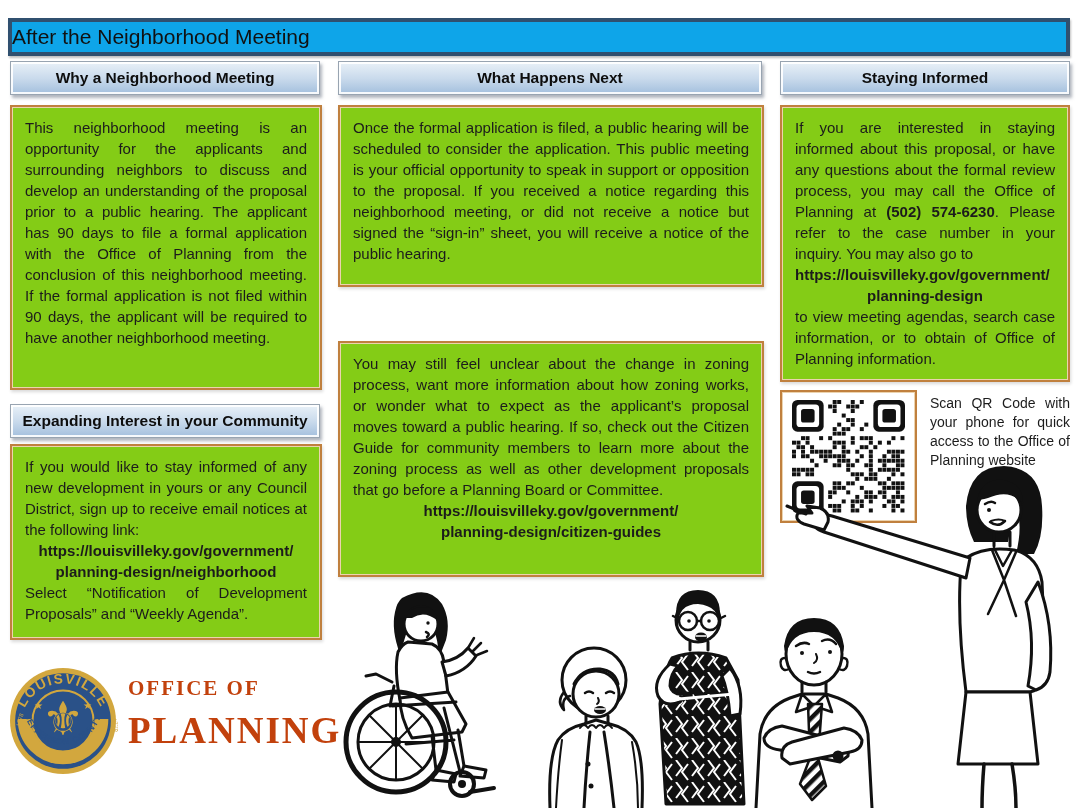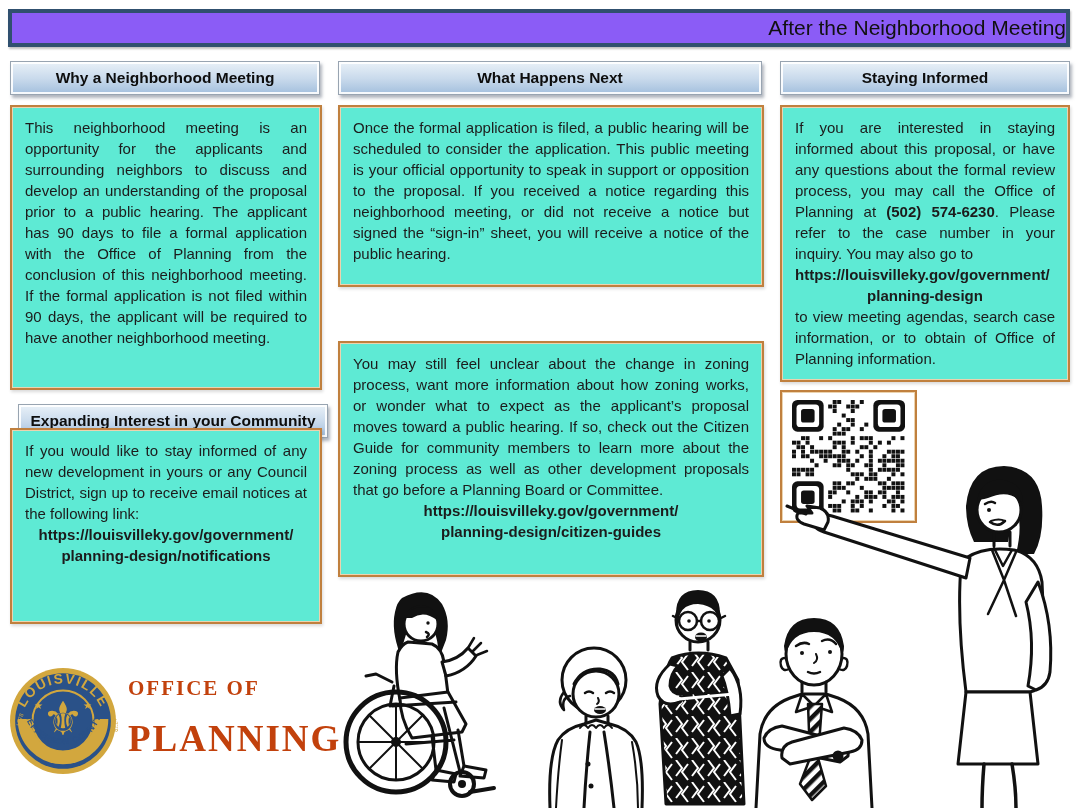--- a/index.html
+++ b/index.html
@@ -1,38 +1,38 @@
 <!DOCTYPE html>
 <html><head>
 <meta charset="utf-8">
 <style>
   html,body{margin:0;padding:0;background:#fff;}
   .page{position:relative;width:1078px;height:808px;background:#fff;overflow:hidden;
         font-family:"Liberation Sans", sans-serif;color:#1c1c1c;}
-  .title-bar{position:absolute;left:8px;top:9px;width:1054px;height:30px;
-        border:4px solid #30506f;background:#8b5cf6;display:flex;align-items:center;justify-content:flex-end;
+  .title-bar{position:absolute;left:8px;top:18px;width:1054px;height:30px;
+        border:4px solid #30506f;background:#0ea5e9;display:flex;align-items:center;justify-content:flex-start;
         font-size:21px;color:#111;box-shadow:1px 2px 2px rgba(0,0,0,.25);}
   .header-bar{position:absolute;display:flex;align-items:center;justify-content:center;
         font-weight:bold;font-size:15.5px;color:#0d0d0d;
         background:linear-gradient(180deg,#e9f1f8 0%,#c9daec 52%,#a3bfdd 100%);
         border:1px solid #98a4b1;
         box-shadow:inset 0 0 0 2px rgba(255,255,255,.9), 2px 3px 3px rgba(100,110,125,.5);}
-  .box{position:absolute;border:2px solid #c0803e;background:#5eead4;
+  .box{position:absolute;border:2px solid #c0803e;background:#84cc16;
         box-shadow:0 0 0 1px #ecd3ae inset, 1px 2px 3px rgba(0,0,0,.15);
         padding:10px 13px;font-size:15px;line-height:21px;text-align:justify;}
   .lnk{font-weight:bold;text-align:center;line-height:21px;}
   .lnk-left{font-weight:bold;text-align:left;line-height:21px;}
   .qr-box{position:absolute;left:780px;top:390px;width:133px;height:129px;
         border:2px solid #c0803e;background:#fff;box-shadow:0 0 0 1px #ecd3ae inset;
         display:flex;align-items:center;justify-content:center;}
   .qr-caption{position:absolute;left:930px;top:394px;width:140px;font-size:14px;
         line-height:19px;text-align:justify;}
   .brand{position:absolute;left:128px;top:676px;color:#c2410c;}
   .brand .l1{font-family:"Liberation Serif", serif;font-weight:700;font-size:21px;letter-spacing:2px;}
-  .brand .l2{font-family:"Liberation Serif", serif;font-weight:700;font-size:37px;letter-spacing:2px;margin-top:16px;}
+  .brand .l2{font-family:"Liberation Serif", serif;font-weight:700;font-size:37px;letter-spacing:2px;margin-top:8px;}
   svg{display:block;}
   .fig{position:absolute;pointer-events:none;}
 </style>
 </head>
 <body>
 
 <div class="page">
 
   <div class="title-bar">
     <span>After the Neighborhood Meeting</span>
@@ -45,28 +45,29 @@
     <span>Why a Neighborhood Meeting</span>
   </div>
   <div class="header-bar" style="left:780px;top:61px;width:288px;height:32px;text-align:right;">
     <span>Staying Informed</span>
   </div>
 
   <div class="box" style="left:10px;top:105px;width:282px;height:261px;">
     <span>This neighborhood meeting is an opportunity for the applicants and surrounding neighbors to discuss and develop an understanding of the proposal prior to a public hearing. The applicant has 90 days to file a formal application with the Office of Planning from the conclusion of this neighborhood meeting. If the formal application is not filed within 90 days, the applicant will be required to have another neighborhood meeting.</span>
   </div>
 
-  <div class="header-bar" style="left:10px;top:404px;width:308px;height:32px;margin-left:8px;">
+  <div class="header-bar" style="left:10px;top:404px;width:308px;height:32px;">
     <span>Expanding Interest in your Community</span>
   </div>
 
-  <div class="box" style="left:10px;top:428px;width:282px;height:172px;">
+  <div class="box" style="left:10px;top:444px;width:282px;height:172px;">
     <span>If you would like to stay informed of any new development in yours or any Council District, sign up to receive email notices at the following link:</span>
     <div class="lnk">https://louisvilleky.gov/government/</div>
-    <div class="lnk">planning-design/notifications</div>
+    <div class="lnk">planning-design/neighborhood</div>
+    <span>Select “Notification of Development Proposals” and “Weekly Agenda”.</span>
   </div>
 
   <div class="box" style="left:338px;top:105px;width:396px;height:158px;">
     <span>Once the formal application is filed, a public hearing will be scheduled to consider the application. This public meeting is your official opportunity to speak in support or opposition to the proposal. If you received a notice regarding this neighborhood meeting, or did not receive a notice but signed the “sign-in” sheet, you will receive a notice of the public hearing.</span>
   </div>
 
 
   <div class="box" style="left:338px;top:341px;width:396px;height:212px;">
     <span>You may still feel unclear about the change in zoning process, want more information about how zoning works, or wonder what to expect as the applicant’s proposal moves toward a public hearing. If so, check out the Citizen Guide for community members to learn more about the zoning process as well as other development proposals that go before a Planning Board or Committee.</span>
     <div class="lnk">https://louisvilleky.gov/government/</div>
@@ -276,20 +277,21 @@
     <rect x="5" y="5" width="25" height="25" rx="4" fill="#fff"></rect>
     <rect x="10" y="10" width="15" height="15" rx="3" fill="#111"></rect>
         <rect x="90" y="0" width="35" height="35" rx="6" fill="#111"></rect>
     <rect x="95" y="5" width="25" height="25" rx="4" fill="#fff"></rect>
     <rect x="100" y="10" width="15" height="15" rx="3" fill="#111"></rect>
         <rect x="0" y="90" width="35" height="35" rx="6" fill="#111"></rect>
     <rect x="5" y="95" width="25" height="25" rx="4" fill="#fff"></rect>
     <rect x="10" y="100" width="15" height="15" rx="3" fill="#111"></rect>
       </svg>
   </div>
+  <div class="qr-caption">Scan QR Code with your phone for quick access to the Office of Planning website</div>
 
   <svg class="fig" style="left:8px;top:666px;" width="110" height="110" viewBox="0 0 108 108">
     <circle cx="54" cy="54" r="52" fill="#d2a73e"></circle>
     <circle cx="54" cy="54" r="47" fill="#2a5188"></circle>
     <circle cx="54" cy="54" r="30" fill="none" stroke="#d2a73e" stroke-width="2"></circle>
     <defs>
       <path id="arcTop" d="M 13,58 A 41 41 0 0 1 95,58"></path>
       <path id="arcBot" d="M 17,50 A 39 39 0 0 0 91,50"></path>
     </defs>
     <path d="M 16,52 A 38 38 0 0 0 92,52" fill="none" stroke="#d2a73e" stroke-width="13"></path>

